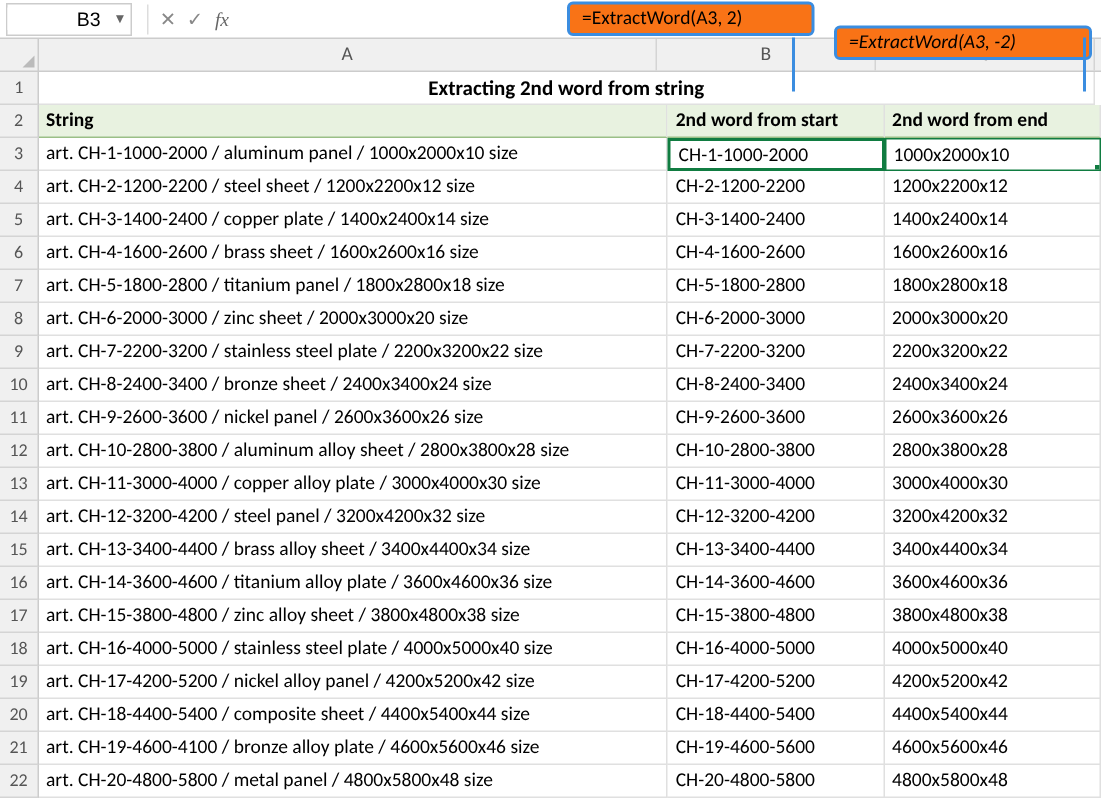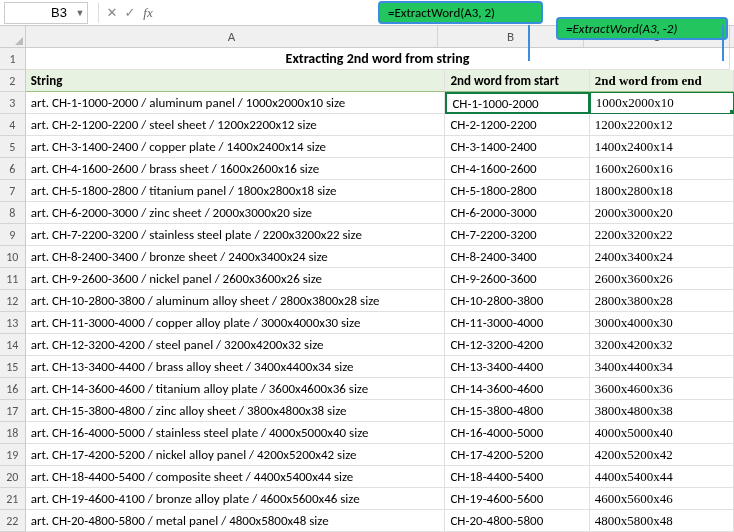--- a/index.html
+++ b/index.html
@@ -8,21 +8,21 @@
 .formula-bar { display: flex; align-items: center; height: 26px; border-bottom: 1px solid #ccc; background: #fff; }
 .name-box-wrap { display: flex; align-items: center; border: 1px solid #ccc; height: 22px; margin: 2px 6px 2px 4px; background: #fff; }
 .name-box { width: 68px; padding: 0 6px; border: none; outline: none; font-size: 13px; text-align: right; }
 .nb-dropdown { width: 14px; height: 20px; display: flex; align-items: center; justify-content: center; cursor: pointer; color: #666; font-size: 9px; border-left: 0; }
 .fb-divider { width: 1px; height: 20px; background: #ddd; margin: 0 4px; }
 .fb-icon { width: 18px; height: 20px; display: flex; align-items: center; justify-content: center; color: #888; font-size: 13px; }
 .fx { font-style: italic; font-family: Georgia, serif; color: #666; }
 .formula-input { flex: 1; height: 22px; border: none; outline: none; padding: 0 6px; font-size: 13px; }
 
 .callouts { position: absolute; top: 1px; left: 0; width: 100%; height: 28px; pointer-events: none; z-index: 20; }
-.callout { position: absolute; background: #22c55e; border: 2px solid #3b8de0; border-radius: 4px; padding: 2px 8px; font-size: 13px; color: #000; pointer-events: none; }
+.callout { position: absolute; background: #f97316; border: 2px solid #3b8de0; border-radius: 4px; padding: 2px 8px; font-size: 13px; color: #000; pointer-events: none; }
 .callout-b { left: 378px; top: 0; width: 165px; }
 .callout-c { left: 556px; top: 16px; width: 172px; font-style: italic; }
 .pointer-line { position: absolute; background: #3b8de0; }
 .pline-b { left: 528px; top: 24px; width: 2px; height: 36px; }
 .pline-c { left: 722px; top: 24px; width: 2px; height: 36px; }
 
 .sheet { position: relative; }
 .corner { position: absolute; left: 0; top: 0; width: 26px; height: 22px; background: #f0f0f0; border-right: 1px solid #ccc; border-bottom: 1px solid #ccc; }
 .corner::after { content: ""; position: absolute; right: 2px; bottom: 2px; width: 0; height: 0; border-left: 8px solid transparent; border-bottom: 8px solid #bbb; }
 
@@ -30,21 +30,21 @@
 .ch { display: flex; align-items: center; justify-content: center; border-right: 1px solid #d4d4d4; color: #555; font-size: 13px; cursor: pointer; }
 .ch-a { width: 412px; }
 .ch-b { width: 146px; }
 .ch-c { width: 146px; }
 
 .row { display: flex; height: 22px; }
 .rh { width: 26px; display: flex; align-items: center; justify-content: center; background: #f0f0f0; border-right: 1px solid #ccc; border-bottom: 1px solid #d4d4d4; color: #555; font-size: 12px; cursor: pointer; }
 .cell { border-right: 1px solid #e0e0e0; border-bottom: 1px solid #e0e0e0; padding: 0 5px; display: flex; align-items: center; overflow: hidden; white-space: nowrap; }
 .ca { width: 425px; }
 .cb { width: 146px; }
-.cc { width: 146px; font-family: Liberation Serif, serif; }
+.cc { width: 146px; }
 
 .title-cell { width: 704px; justify-content: center; font-weight: bold; font-size: 14px; border-right: 1px solid #e0e0e0; border-bottom: 1px solid #e0e0e0; }
 
 .hdr-row .cell { font-weight: bold; background: #e8f2e0; border-bottom: 1px solid #9abf87; }
 .hdr-row .rh { }
 
 .selected-b { border: 2px solid #107c41 !important; position: relative; z-index: 3; }
 .selected-c { border: 1px solid #107c41 !important; position: relative; z-index: 2; }
 .fill-handle { position: absolute; right: -3px; bottom: -3px; width: 6px; height: 6px; background: #107c41; }
 

